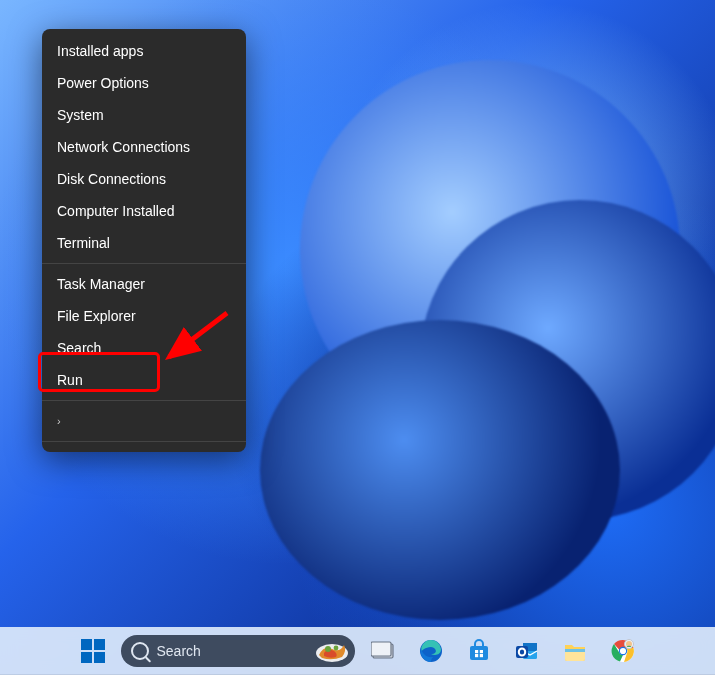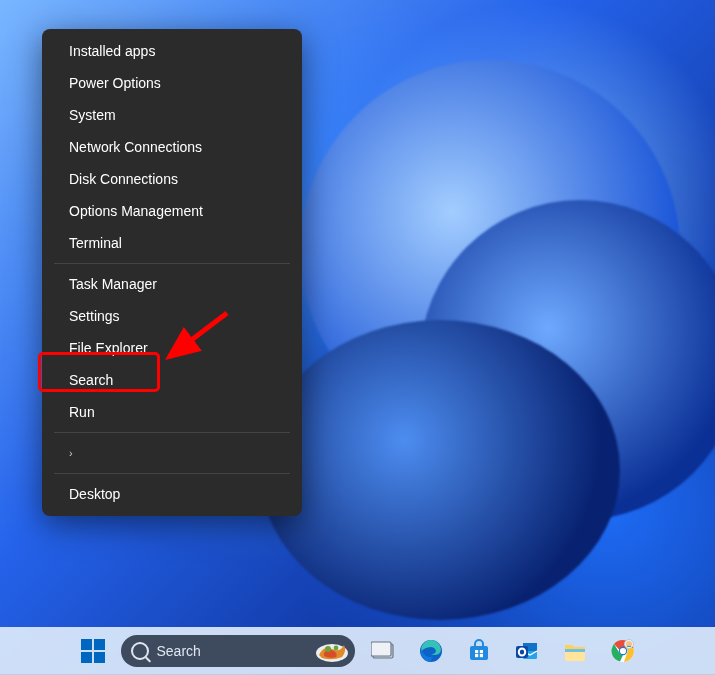--- a/index.html
+++ b/index.html
@@ -24,25 +24,25 @@
   .petal {
     position: absolute;
     border-radius: 50%;
     filter: blur(1px);
   }
   
   .ctx-menu {
     position: absolute;
     left: 42px;
     top: 29px;
-    width: 236px;
+    width: 204px;
     background: #2b2b2b;
     border-radius: 8px;
     box-shadow: 0 8px 32px rgba(0,0,0,0.5);
-    padding: 6px 12px;
+    padding: 6px 0;
     color: #fff;
     font-size: 14px;
   }
   .ctx-item {
     padding: 7px 15px 7px 15px;
     cursor: default;
     display: flex;
     justify-content: space-between;
     align-items: center;
     line-height: 18px;
@@ -163,49 +163,43 @@
     <div class="ctx-item">
       <span>System</span>
     </div>
     <div class="ctx-item">
       <span>Network Connections</span>
     </div>
     <div class="ctx-item">
       <span>Disk Connections</span>
     </div>
     <div class="ctx-item">
-      <span>Options Management</span>
+      <span>Computer Installed</span>
     </div>
     <div class="ctx-item">
       <span>Terminal</span>
     </div>
     <div class="ctx-sep"></div>
     <div class="ctx-item">
       <span>Task Manager</span>
     </div>
     <div class="ctx-item">
-      <span>Settings</span>
-    </div>
-    <div class="ctx-item">
       <span>File Explorer</span>
     </div>
     <div class="ctx-item">
       <span>Search</span>
     </div>
     <div class="ctx-item">
       <span>Run</span>
     </div>
     <div class="ctx-sep"></div>
     <div class="ctx-item">
       <span class="chev">›</span>
     </div>
     <div class="ctx-sep"></div>
-    <div class="ctx-item">
-      <span>Desktop</span>
-    </div>
   </div>
 
 <div class="highlight-box" id="hlbox" style="left: 38px; top: 352px; width: 116px; height: 34px;"></div>
 <svg class="arrow-svg" id="arrow" width="80" height="70" style="left: 157px; top: 305px;">
   <defs>
     <marker id="ah" markerWidth="8" markerHeight="8" refX="6" refY="3" orient="auto">
       <path d="M0,0 L7,3 L0,6 Z" fill="#ff0000"></path>
     </marker>
   </defs>
   <line x1="70" y1="8" x2="12" y2="52" stroke="#ff0000" stroke-width="5" marker-end="url(#ah)"></line>

